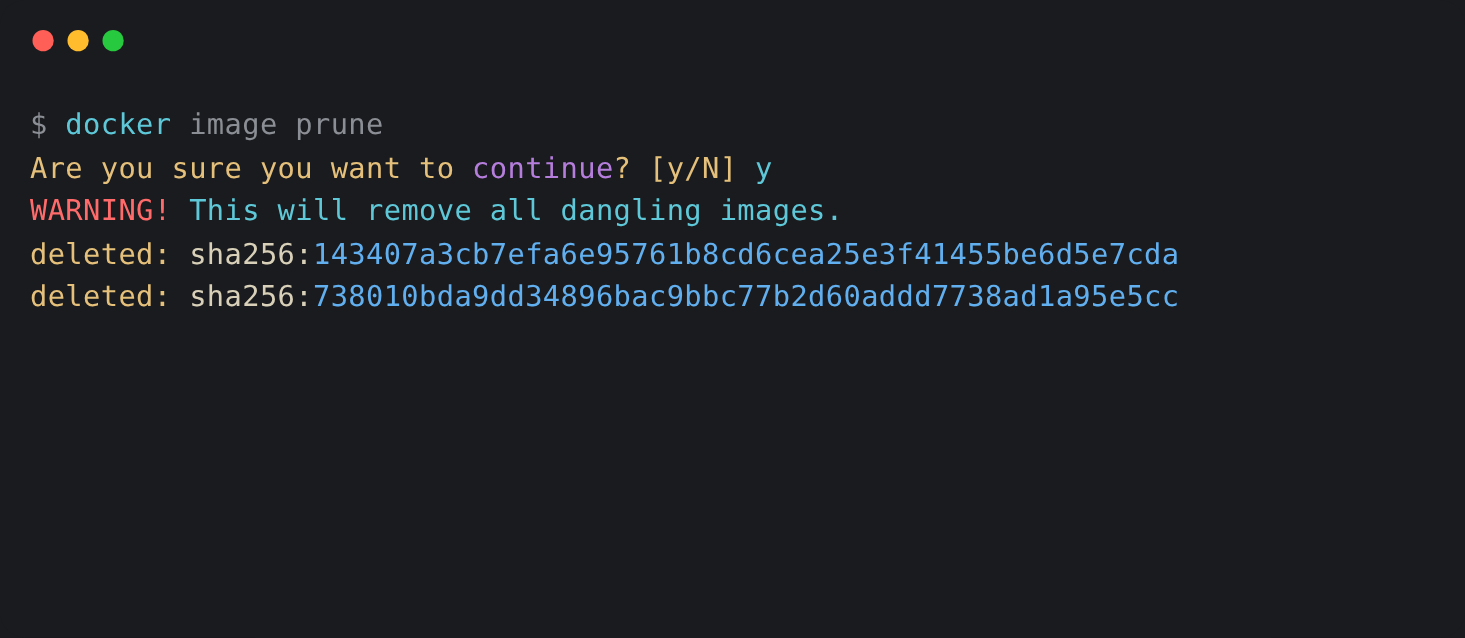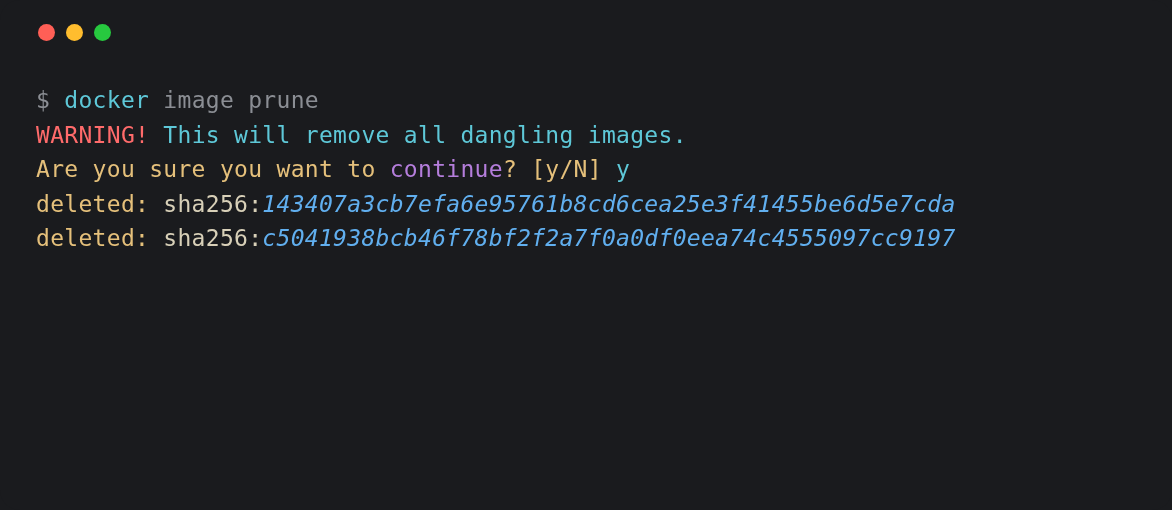--- a/index.html
+++ b/index.html
@@ -12,21 +12,21 @@
       width: 1172px;
       height: 510px;
       overflow: hidden;
       font-family: 'SF Mono', 'Monaco', 'Menlo', 'Consolas', monospace;
     }
     .terminal-window {
       width: 100%;
       height: 100%;
       background: #1a1b1e;
       border-radius: 20px;
-      padding: 24px 36px;
+      padding: 24px 24px;
     }
     .traffic-lights {
       display: flex;
       gap: 11px;
       margin-bottom: 42px;
       padding-left: 2px;
     }
     .light {
       width: 17px;
       height: 17px;
@@ -41,33 +41,33 @@
       letter-spacing: 0.3px;
     }
     .line {
       white-space: pre;
     }
     .c-gray { color: #8b8e94; }
     .c-cyan { color: #5ec8d8; }
     .c-red { color: #ff6b6b; }
     .c-yellow { color: #e5c07b; }
     .c-purple { color: #b57edc; }
-    .c-blue { color: #61afef; font-style: italic; }
+    .c-blue { color: #61afef; }
     .c-cream { color: #d8d0b8; }
   </style>
 </head>
 <body>
 
 <div class="terminal-window">
   <div class="traffic-lights">
     <div class="light light-red"></div>
     <div class="light light-yellow"></div>
     <div class="light light-green"></div>
   </div>
 
   <div class="terminal-content">
     <div class="line"><span class="c-gray">$ </span><span class="c-cyan">docker</span><span class="c-gray"> </span><span class="c-gray">image prune</span></div>
+    <div class="line"><span class="c-yellow">Are you sure you want to </span><span class="c-purple">continue</span><span class="c-yellow">? [y/N] </span><span class="c-cyan">y</span></div>
     <div class="line"><span class="c-red">WARNING!</span><span class="c-cyan"> This will remove all dangling images.</span></div>
-    <div class="line"><span class="c-yellow">Are you sure you want to </span><span class="c-purple">continue</span><span class="c-yellow">? [y/N] </span><span class="c-cyan">y</span></div>
     <div class="line"><span class="c-yellow">deleted: </span><span class="c-cream">sha256:</span><span class="c-blue">143407a3cb7efa6e95761b8cd6cea25e3f41455be6d5e7cda</span></div>
-    <div class="line"><span class="c-yellow">deleted: </span><span class="c-cream">sha256:</span><span class="c-blue">c5041938bcb46f78bf2f2a7f0a0df0eea74c4555097cc9197</span></div>
+    <div class="line"><span class="c-yellow">deleted: </span><span class="c-cream">sha256:</span><span class="c-blue">738010bda9dd34896bac9bbc77b2d60addd7738ad1a95e5cc</span></div>
   </div>
 </div>
 
 </body></html>

